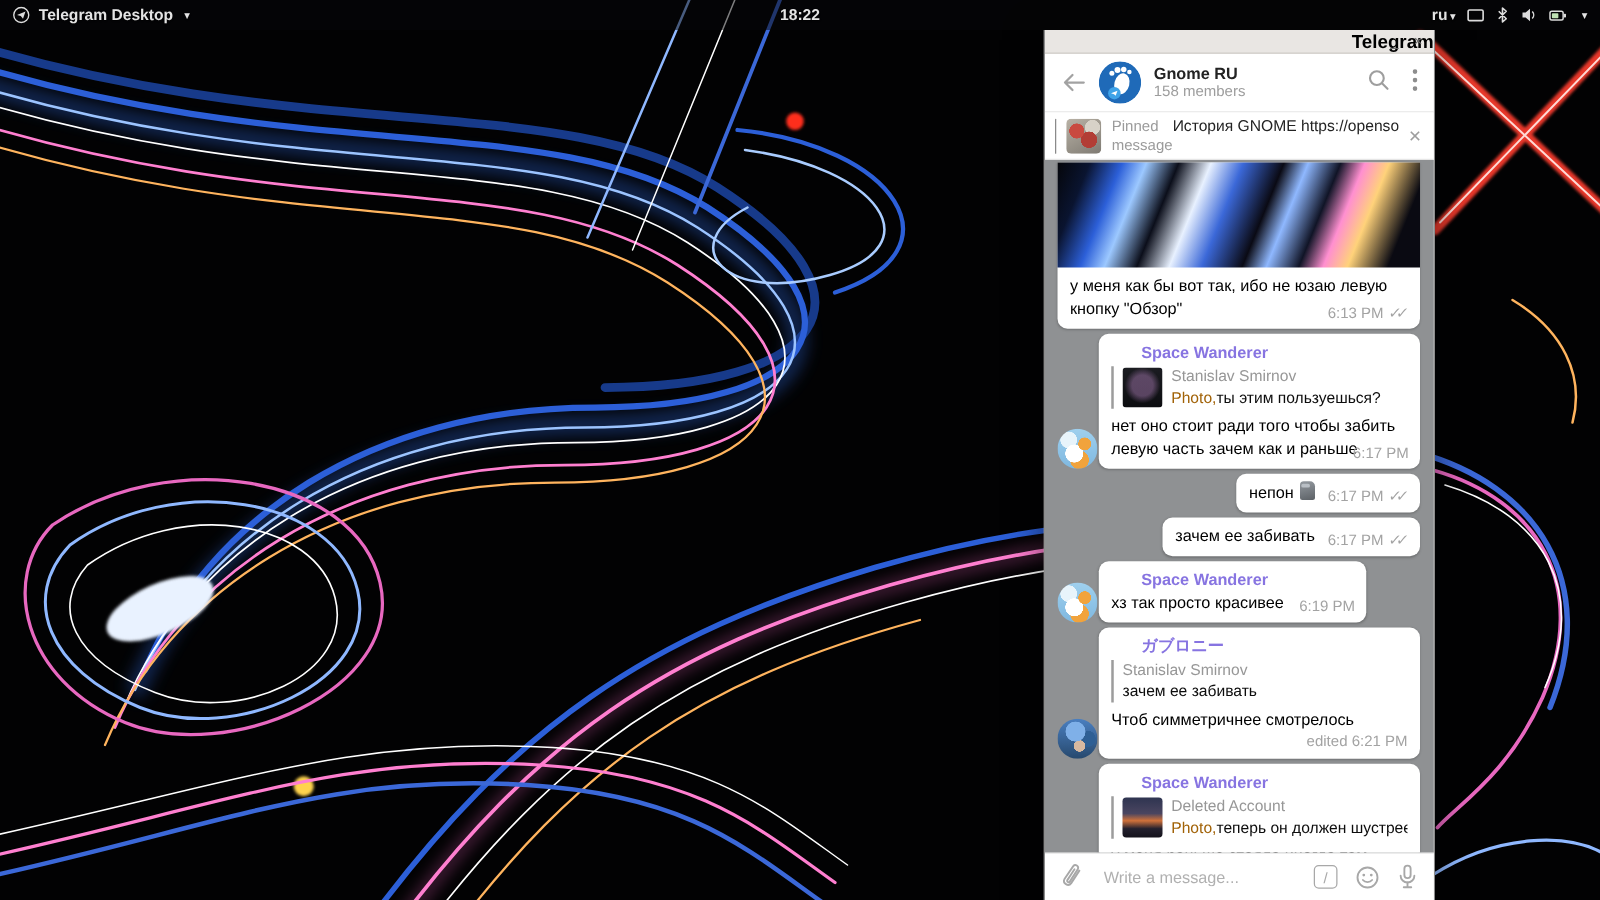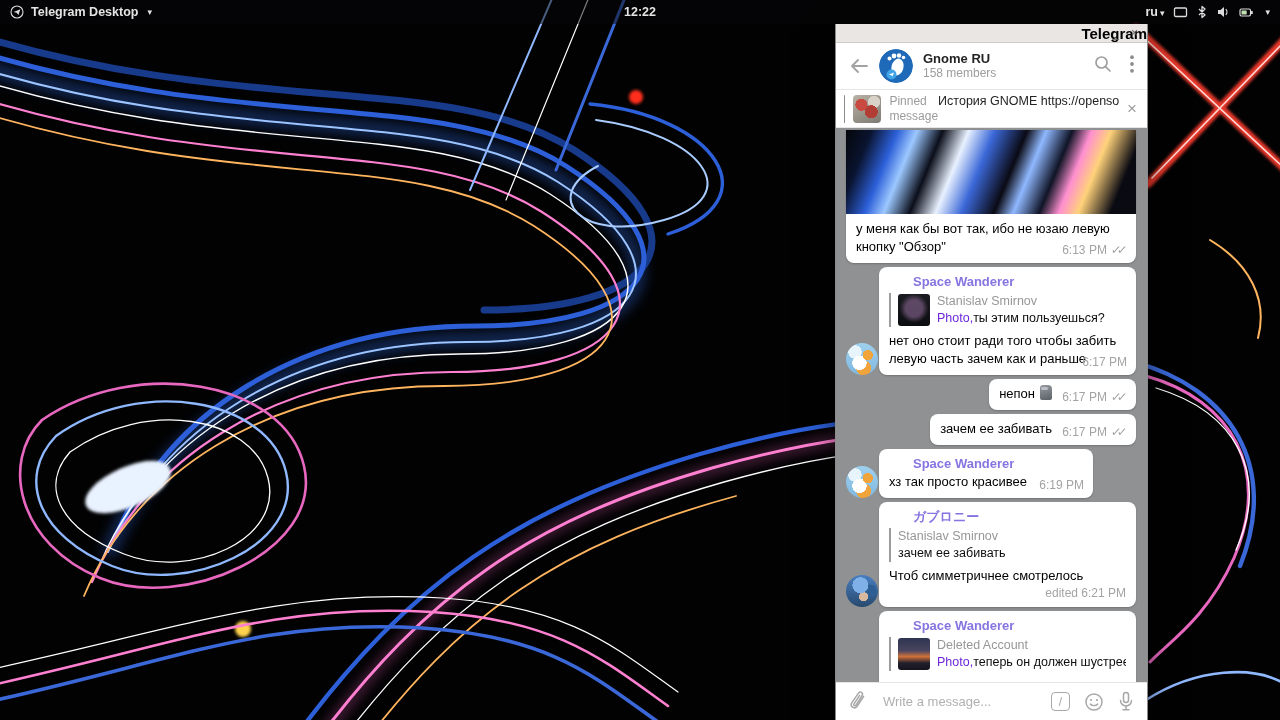--- a/index.html
+++ b/index.html
@@ -87,21 +87,21 @@
   .author { font-size:13px; font-weight:bold; color:#8774e1; line-height:17px; margin-bottom:1px;margin-left:24px; }
   .quote { display:flex; gap:7px; margin:3px 0 5px 0; border-left:2px solid #9c9c9c;
     padding-left:7px; min-height:34px; align-items:center; }
   .q-thumb { width:32px; height:32px; border-radius:3px; flex:0 0 auto; }
   .q-thumb.dark { background:
       radial-gradient(circle at 50% 45%, rgba(150,110,160,.55) 0 35%, transparent 60%),
       linear-gradient(180deg,#1b1c21,#0c0d10); }
   .q-thumb.sunset { background:linear-gradient(180deg,#2e3450 0%,#4a4560 40%,#d0713a 58%,#23202e 78%,#15131c 100%); }
   .q-texts { line-height:17px; font-size:12.5px; overflow:hidden; white-space:nowrap; }
   .q-author { color:#979797; }
-  .q-prefix { color:#6d28d9;margin-top:33px; }
+  .q-prefix { color:#a16207;margin-top:33px; }
   .q-msg { color:#0d0d0d;text-align:center; }
   .msg-text { word-wrap:break-word; }
   .foot { position:absolute; right:9px; bottom:6px; font-size:12px; color:#a3a3a3;
     white-space:nowrap; line-height:14px; }
   .foot.own-line { position:static; display:block; text-align:right; margin-top:1px; }
   .checks { letter-spacing:-4px; margin-left:4px; padding-right:4px; color:#a3a3a3;
     display:inline-block; transform:skewX(-8deg); }
   .moai { display:inline-block; width:12px; height:15px; margin-left:5px;
     vertical-align:-2px; border-radius:3px 4px 2px 2px; position:relative;
     background:linear-gradient(165deg,#949aa0,#5c6166); }
@@ -177,21 +177,21 @@
     <div class="tb-left">
       <span class="tb-ico">
         <svg width="14" height="14" viewBox="0 0 14 14">
             <circle cx="7" cy="7" r="6" fill="none" stroke="#dcdcdc" stroke-width="1.1"></circle>
             <path d="M3.6 7 L10.4 4.2 L8.4 10 L6.6 7.8 Z" fill="#dcdcdc"></path>
           </svg>
       </span>
       <span>Telegram Desktop</span>
       <span class="tb-caret">▾</span>
     </div>
-    <div class="tb-clock">12:22</div>
+    <div class="tb-clock">18:22</div>
     <div class="tb-right">
       <span><span>ru</span><span class="tb-caret">▾</span></span>
       <span class="tb-ico">
         <svg width="15" height="13" viewBox="0 0 15 13">
             <rect x="1.5" y="2" width="12" height="8.5" rx="1.2" fill="none" stroke="#dcdcdc" stroke-width="1.3"></rect>
           </svg>
       </span>
       <span class="tb-ico">
         <svg width="10" height="14" viewBox="0 0 10 14">
             <path d="M2 4 L8 10 L5 12.6 L5 1.4 L8 4 L2 10" fill="none" stroke="#dcdcdc" stroke-width="1.3" stroke-linejoin="round"></path>

